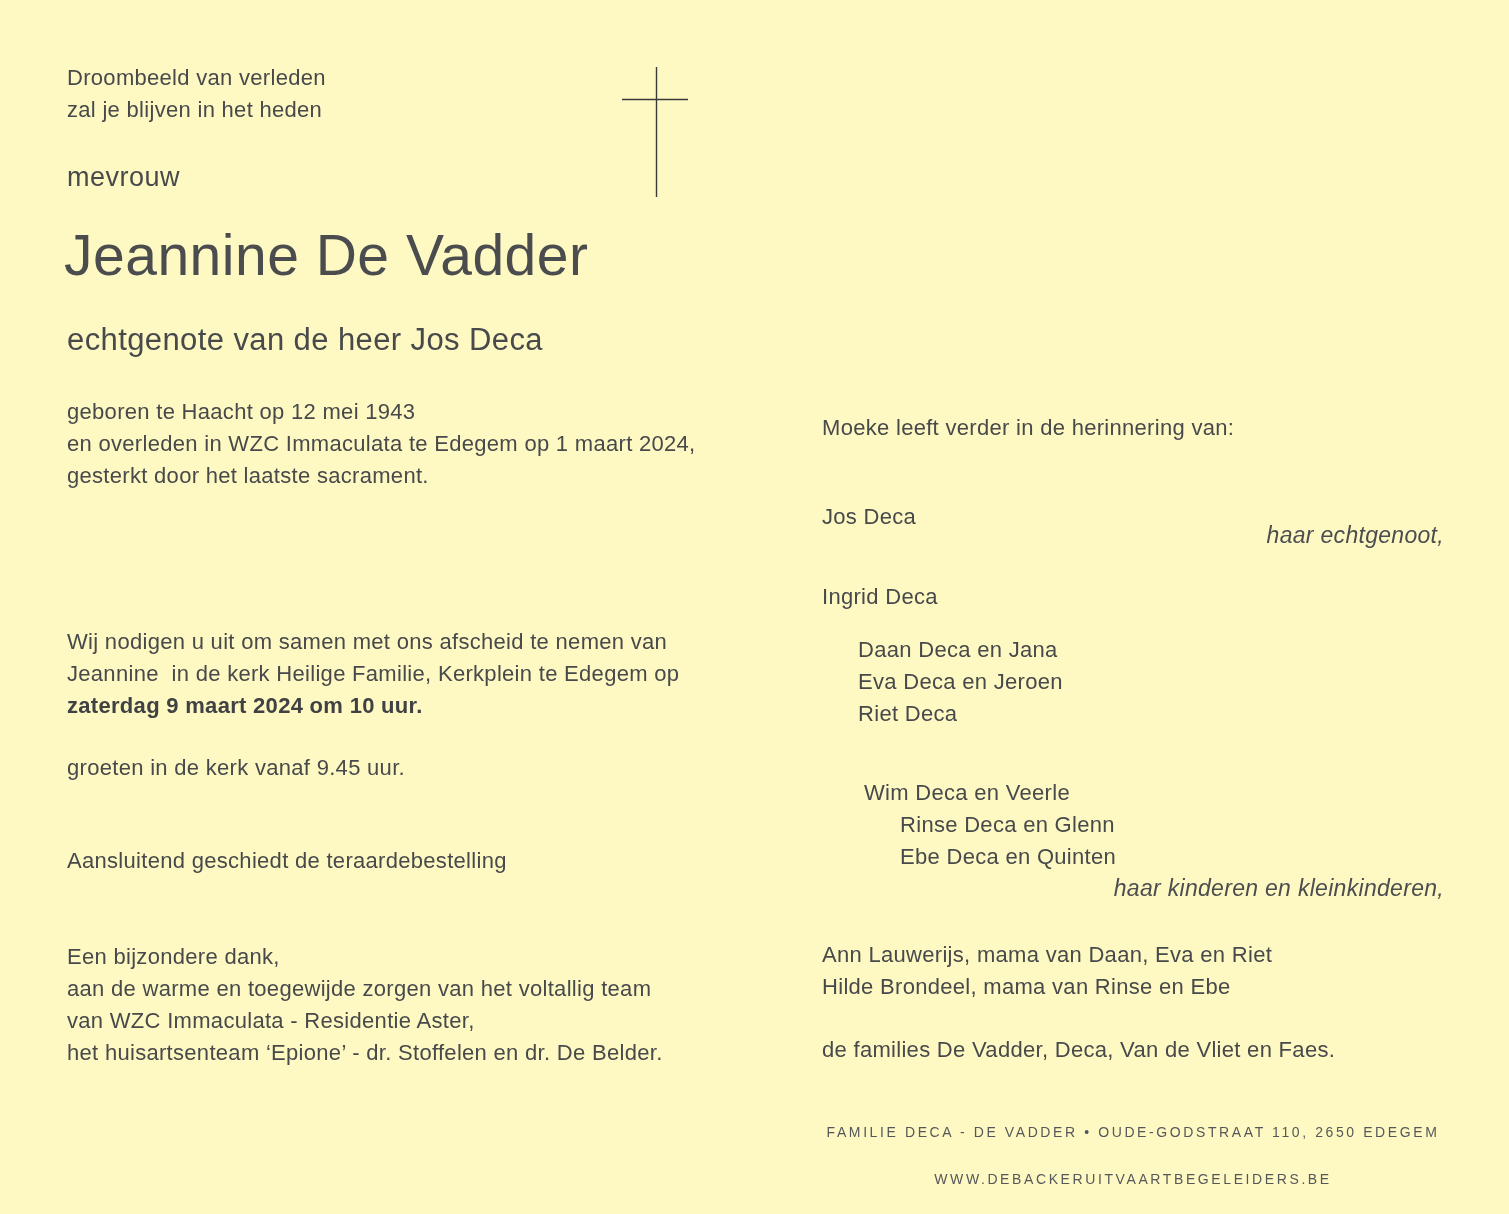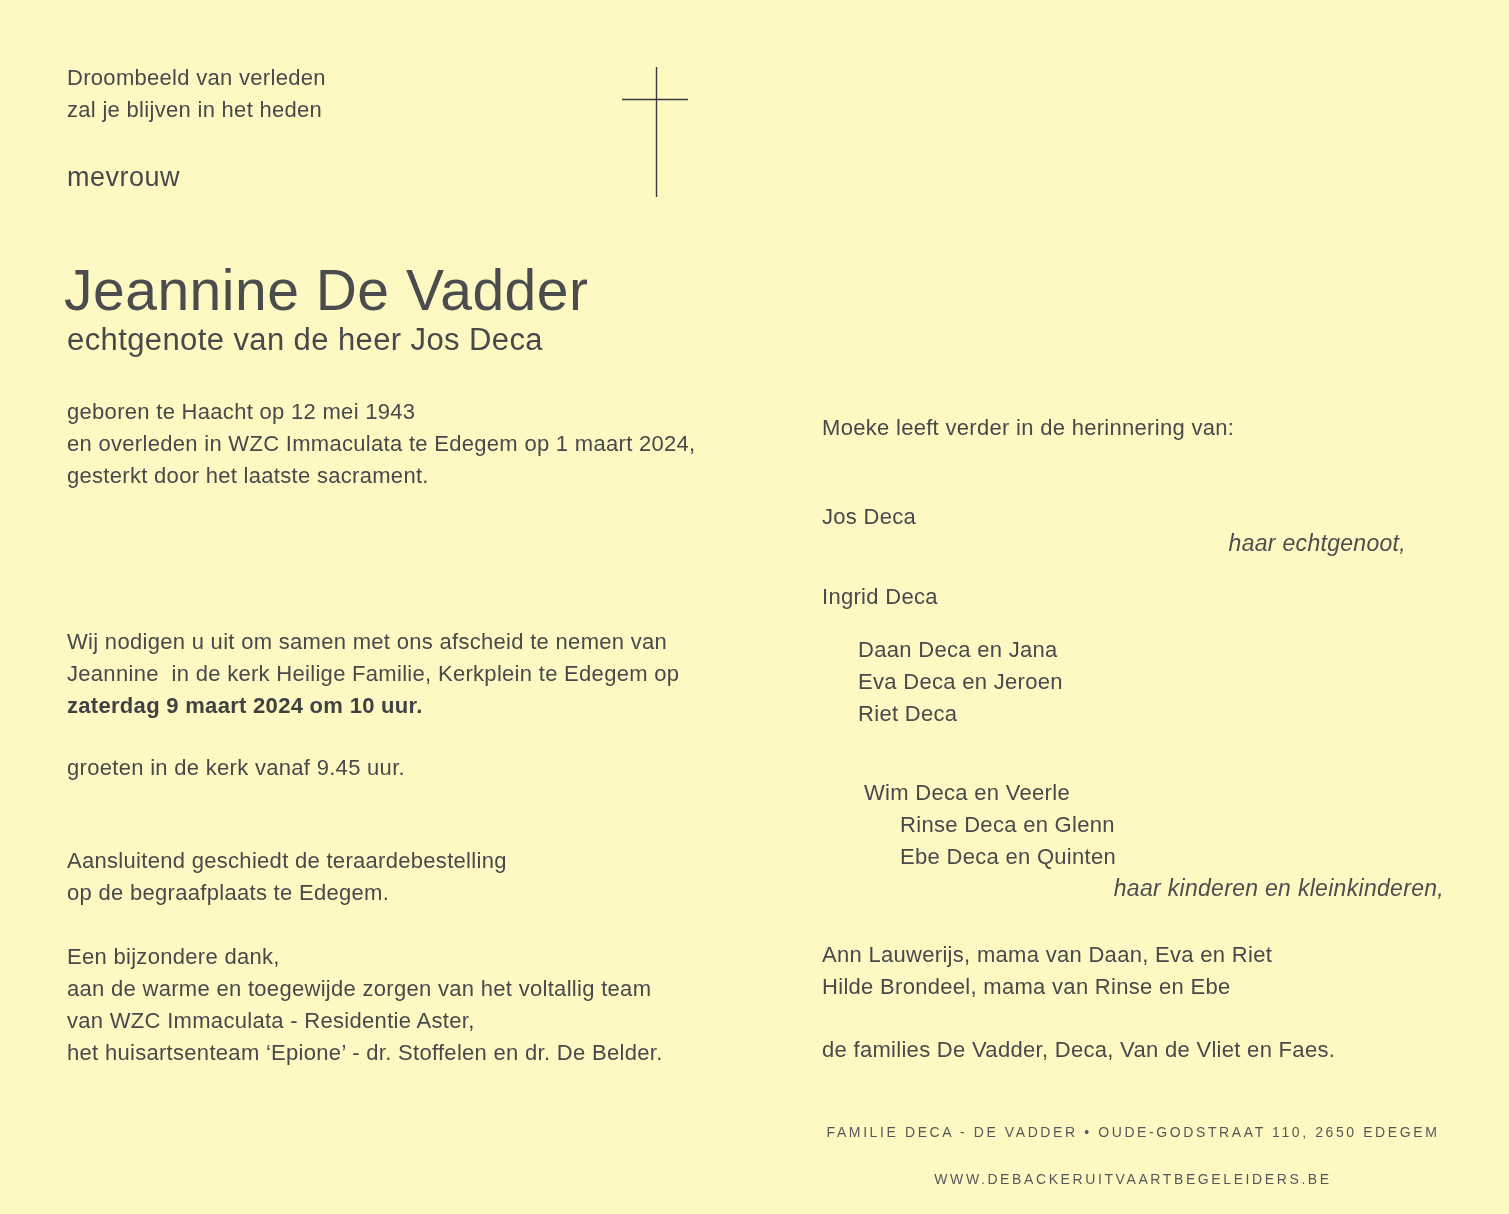--- a/index.html
+++ b/index.html
@@ -20,42 +20,42 @@
   }
   .block { position: absolute; }
   .line {
     font-size: 22px;
     line-height: 32px;
     letter-spacing: 0.3px;
     white-space: pre-wrap;
   }
   .epigraph { left: 67px; top: 62px; }
   .salutation { left: 67px; top: 160px; font-size: 27px; line-height: 34px; letter-spacing: 0.5px; }
-  .deceased-name { left: 64px; top: 222px; font-size: 57px; line-height: 66px; letter-spacing: 0.5px; color: #4a4c4e; margin-top: 35px; }
+  .deceased-name { left: 64px; top: 222px; font-size: 57px; line-height: 66px; letter-spacing: 0.5px; color: #4a4c4e; }
   .relation { left: 67px; top: 320px; font-size: 31px; line-height: 40px; letter-spacing: 0.4px; }
   .life { left: 67px; top: 396px; }
   .invitation { left: 67px; top: 626px; }
   .bold-line { font-weight: bold; color: #3f4143; }
   .gathering { left: 67px; top: 752px; }
   .burial { left: 67px; top: 845px; }
   .thanks { left: 67px; top: 941px; }
 
   .cross-wrap { left: 615px; top: 62px; width: 80px; height: 140px; }
   .memorial-intro { left: 822px; top: 412px; width: 622px; }
   .memorial-husband { left: 822px; top: 501px; width: 622px; }
   .caption-right {
     width: 622px;
     text-align: right;
     font-style: italic;
     font-size: 23px;
     line-height: 32px;
     letter-spacing: 0.3px;
     color: #4b4d4f;
   }
-  .husband-caption { left: 784px; top: 519px; margin-top: 8px; }
+  .husband-caption { left: 822px; top: 519px; }
   .memorial-daughter { left: 822px; top: 581px; width: 622px; }
   .family-1 { left: 822px; top: 634px; width: 622px; }
   .family-2 { left: 864px; top: 777px; width: 622px; }
   .family-children { margin-left: 36px; }
   .children-caption { left: 822px; top: 872px; }
   .mothers { left: 822px; top: 939px; width: 622px; }
   .families-line { left: 822px; top: 1034px; width: 622px; }
 
   .footer {
     left: 822px;
@@ -104,21 +104,20 @@
     <div class="line">Jeannine  in de kerk Heilige Familie, Kerkplein te Edegem op</div>
     <div class="line bold-line">zaterdag 9 maart 2024 om 10 uur.</div>
   </div>
 
   <div class="block gathering">
     <div class="line">groeten in de kerk vanaf 9.45 uur.</div>
   </div>
 
   <div class="block burial">
     <div class="line">Aansluitend geschiedt de teraardebestelling</div>
-    <div class="line">op de begraafplaats te Edegem.</div>
   </div>
 
   <div class="block thanks">
     <div class="line">Een bijzondere dank,</div>
     <div class="line">aan de warme en toegewijde zorgen van het voltallig team</div>
     <div class="line">van WZC Immaculata - Residentie Aster,</div>
     <div class="line">het huisartsenteam ‘Epione’ - dr. Stoffelen en dr. De Belder.</div>
   </div>
 
   <div class="block memorial-intro line">Moeke leeft verder in de herinnering van:</div>

